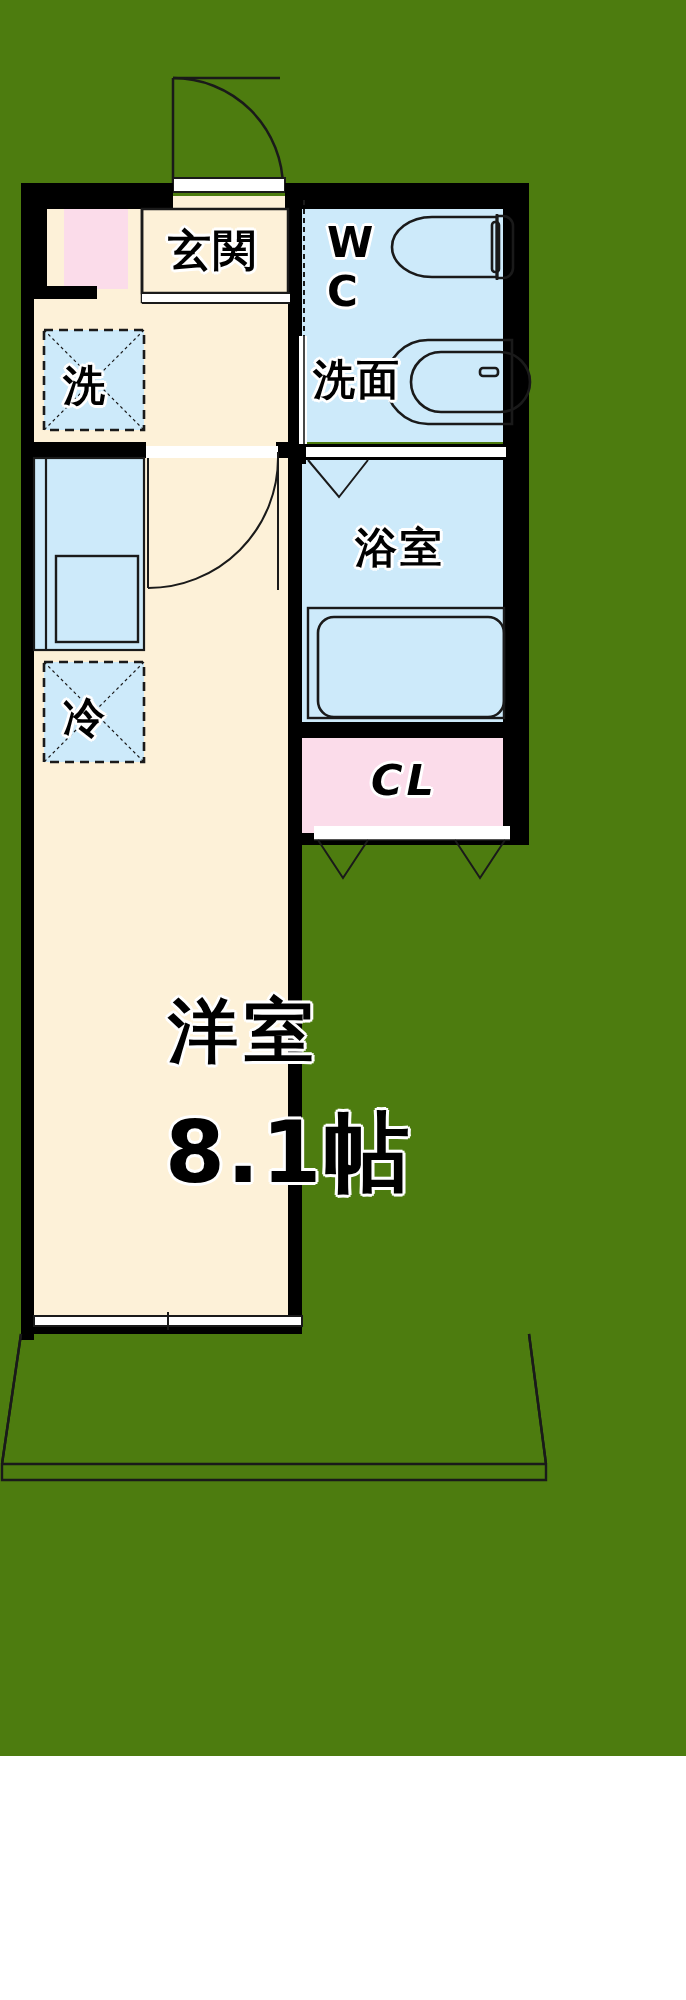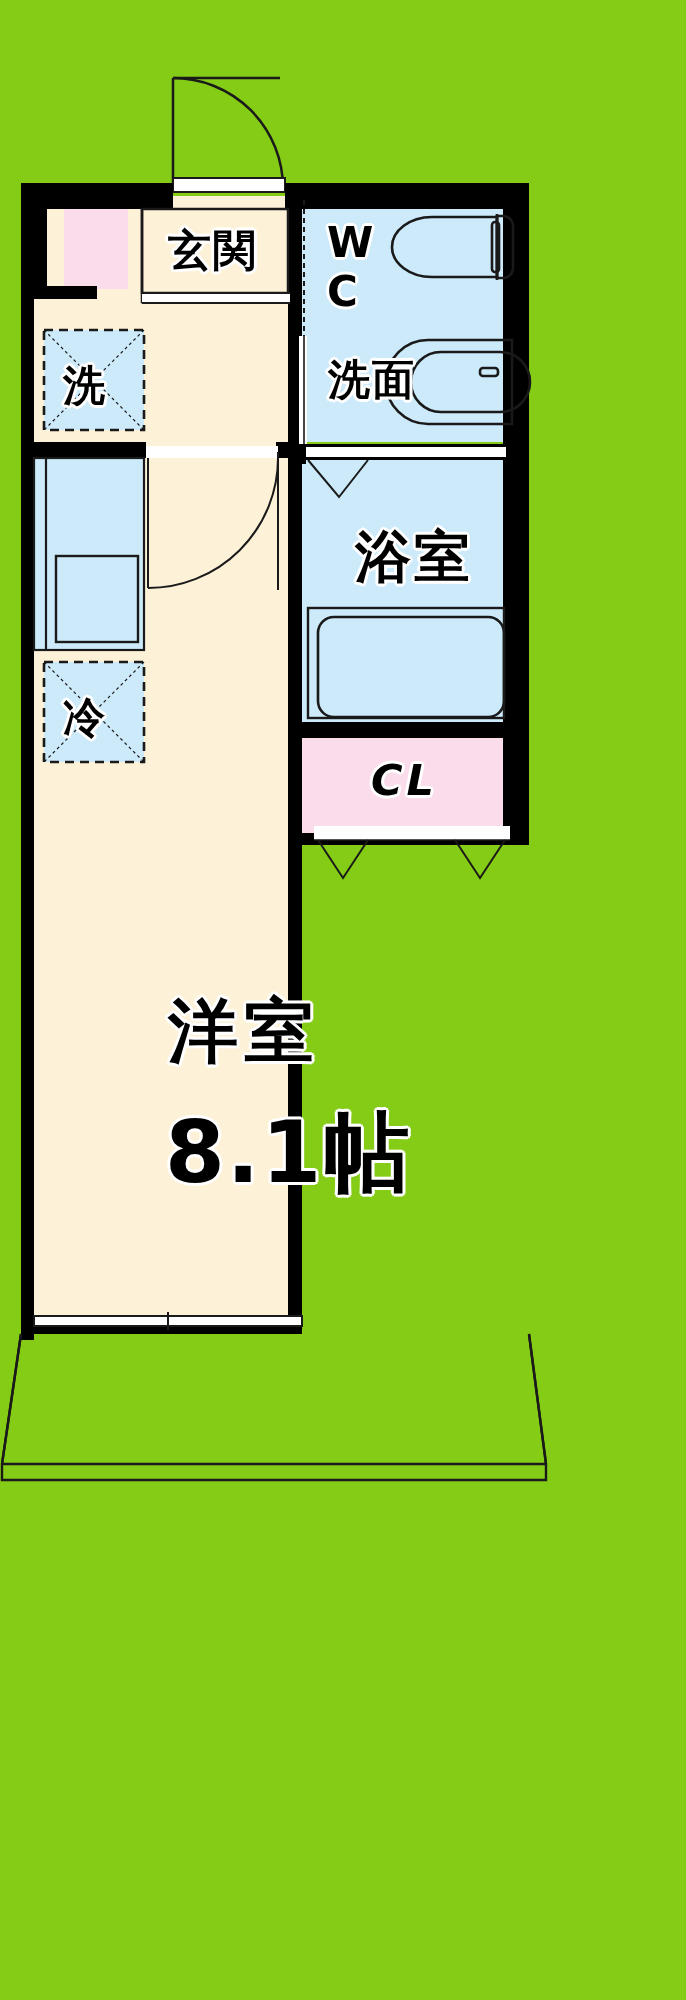--- a/index.html
+++ b/index.html
@@ -1,31 +1,31 @@
 <!DOCTYPE html>
 <html><head>
 <meta charset="utf-8">
 <style>
   html,body{margin:0;padding:0;background:#ffffff;}
   body{font-family:"DejaVu Sans","Liberation Sans",sans-serif;}
-  #plan{position:relative;width:686px;height:2000px;background:#84cc16;overflow:hidden;}
+  #plan{position:relative;width:686px;height:1756px;background:#4d7c0f;overflow:hidden;}
   #plan svg{position:absolute;left:0;top:0;}
   .lbl{position:absolute;font-weight:700;color:#000;white-space:nowrap;
        text-shadow:
          2px 0 #fff,-2px 0 #fff,0 2px #fff,0 -2px #fff,
          2px 2px #fff,-2px 2px #fff,2px -2px #fff,-2px -2px #fff,
          3px 0 #fff,-3px 0 #fff,0 3px #fff,0 -3px #fff;
        pointer-events:none;}
   .lbl-genkan{left:168px;top:222px;font-size:43px;letter-spacing:2px;}
   .lbl-wc-w{left:327px;top:218px;font-size:42px;}
   .lbl-wc-c{left:327px;top:267px;font-size:42px;}
-  .lbl-senmen{left:328px;top:352px;font-size:42px;letter-spacing:2px;}
+  .lbl-senmen{left:313px;top:352px;font-size:42px;letter-spacing:2px;}
   .lbl-sen{left:63px;top:358px;font-size:42px;}
   .lbl-rei{left:63px;top:690px;font-size:42px;}
-  .lbl-yokushitsu{left:355px;top:520px;font-size:56px;letter-spacing:3px;}
+  .lbl-yokushitsu{left:355px;top:520px;font-size:42px;letter-spacing:3px;}
   .lbl-cl{left:371px;top:755px;font-size:43px;letter-spacing:4px;font-style:italic;}
   .lbl-youshitsu{left:168px;top:985px;font-size:70px;letter-spacing:6px;}
   .lbl-jou{left:165px;top:1095px;font-size:86px;letter-spacing:2px;}
   .lbl-balcony{left:135px;top:1372px;font-size:42px;letter-spacing:6px;}
 </style>
 </head>
 <body>
 
 <div id="plan">
 

